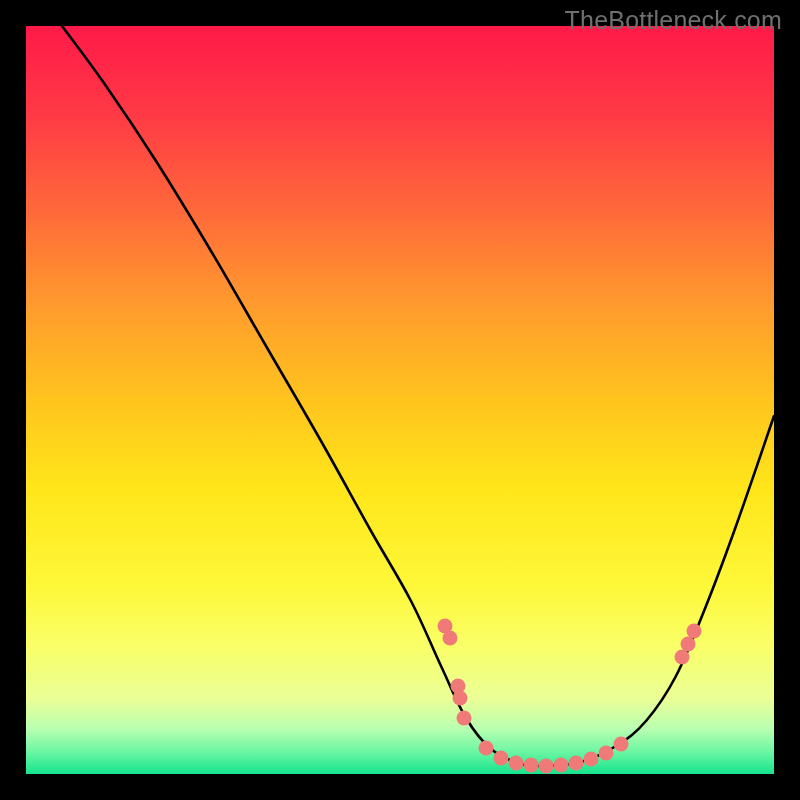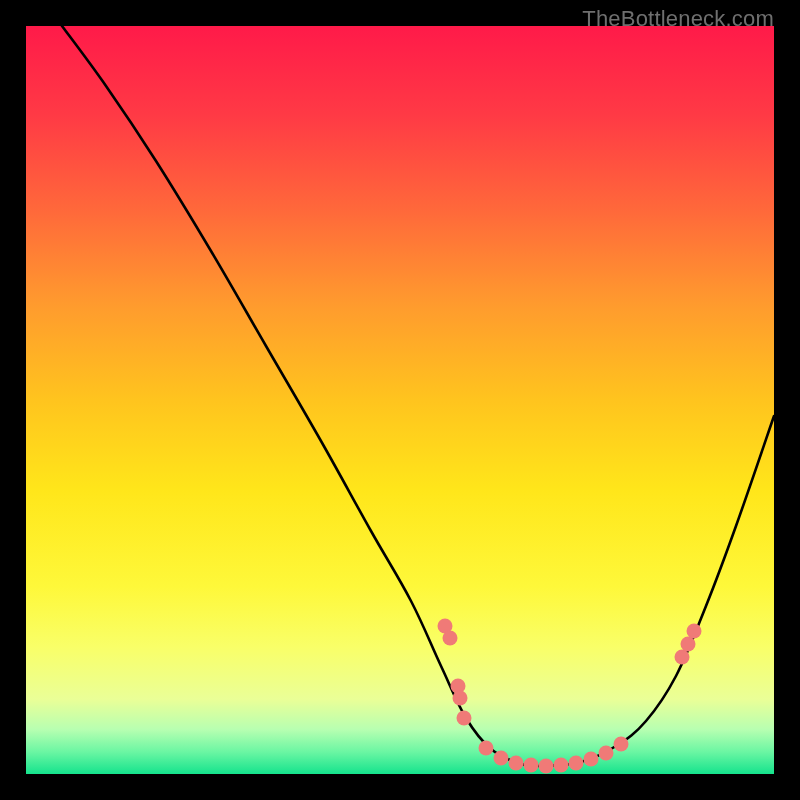--- a/index.html
+++ b/index.html
@@ -27,23 +27,23 @@
       #f9ff68 83%,
       #eaff97 90%,
       #b8ffb1 94%,
       #6cf6a3 97%,
       #15e38d 100%
     );
   }
   .watermark {
     position: absolute;
     top: 6px;
-    right: 26px;
+    right: 18px;
     color: #6f6f6f;
-    font-size: 22px;
+    font-size: 25px;
     letter-spacing: 0.2px;
     user-select: none;
     pointer-events: none;
   }
   svg.curve {
     position: absolute;
     left: 0;
     top: 0;
     width: 748px;
     height: 748px;

